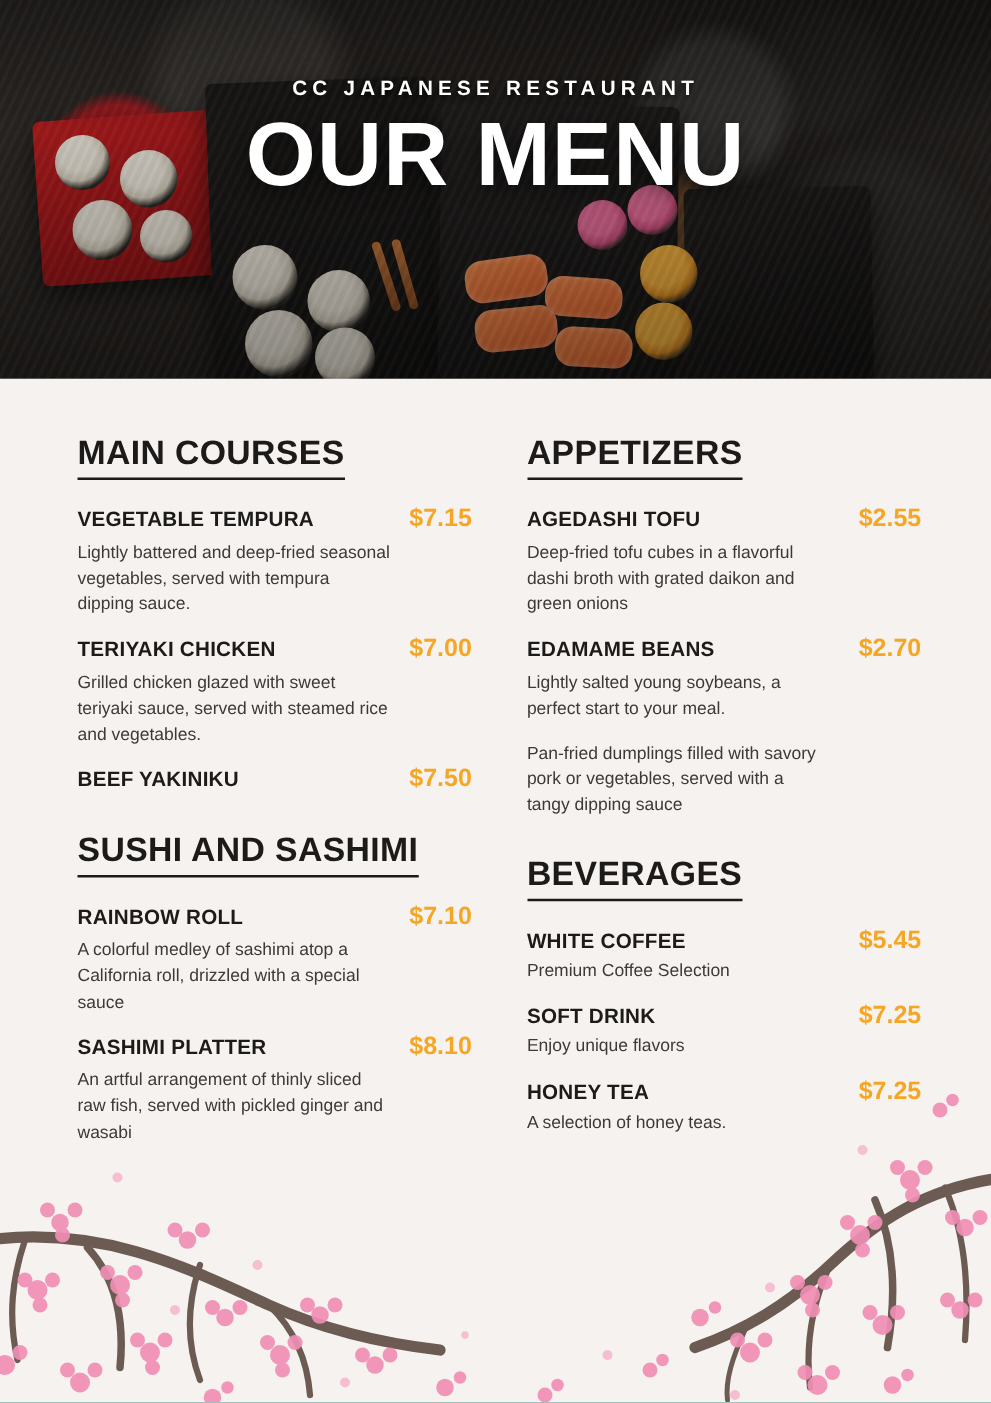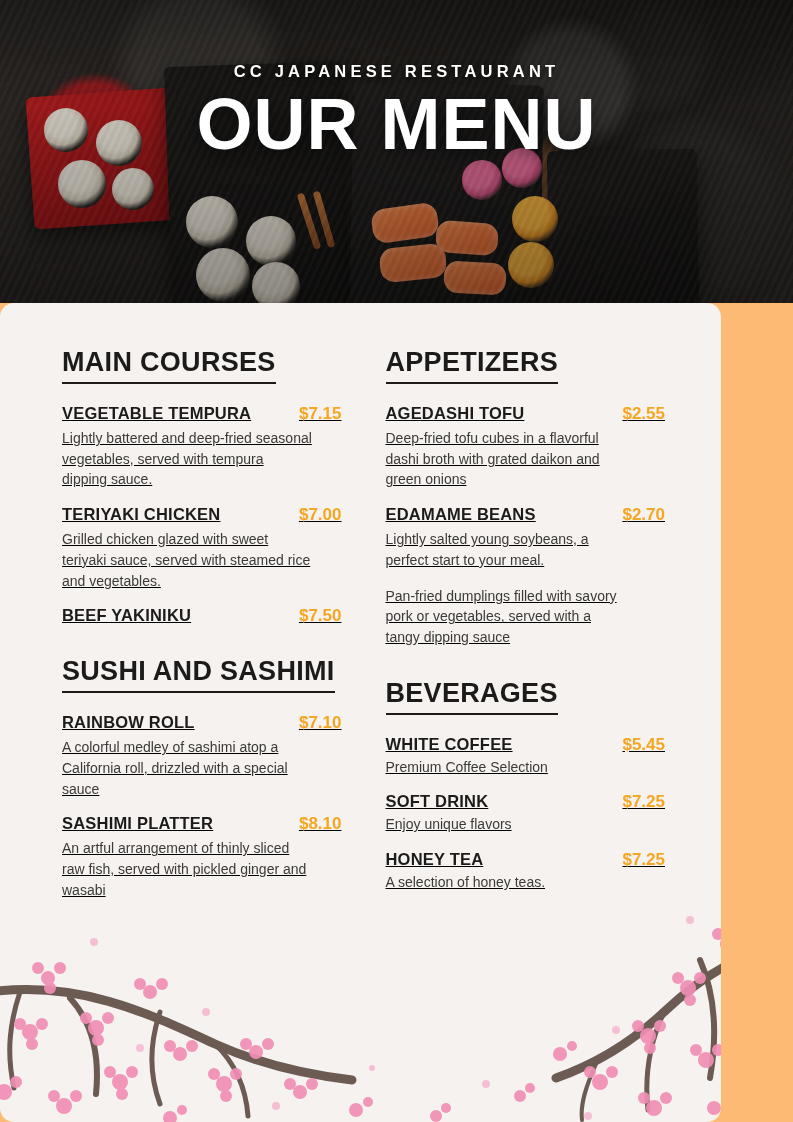--- a/index.html
+++ b/index.html
@@ -13,22 +13,21 @@
     font-family: "Liberation Sans", sans-serif;
     overflow: hidden;
     position: relative;
   }
 
   .page {
     position: relative;
     width: 793px;
     height: 1122px;
     overflow: hidden;
-    background: #fdba74;
-    text-decoration: underline;
+    background: #0f766e;
   }
 
   
   .hero {
     position: relative;
     width: 793px;
     height: 303px;
     overflow: hidden;
     background: #2b2724;
   }
@@ -127,27 +126,26 @@
     line-height: 0.98;
     font-weight: 800;
     letter-spacing: 1px;
     text-shadow: 0 4px 18px rgba(0,0,0,0.6);
     margin-top: 6px;
   }
 
   
   .content {
     position: relative;
-    width: 721px;
+    width: 793px;
     height: 819px;
     background:
       radial-gradient(circle at 20% 30%, rgba(0,0,0,0.012) 0 2px, rgba(0,0,0,0) 3px),
       #f5f2ef;
     overflow: hidden;
-    border-radius: 14px;
   }
 
   .columns {
     position: relative;
     z-index: 5;
     display: flex;
     padding: 44px 56px 0 62px;
     box-sizing: border-box;
     gap: 44px;
   }
@@ -176,21 +174,21 @@
     justify-content: space-between;
     gap: 10px;
   }
   .item-name {
     font-size: 16.5px;
     font-weight: 600;
     color: #1d1b1a;
     letter-spacing: 0.2px;
   }
   .item-price {
-    font-size: 17px;
+    font-size: 20px;
     font-weight: 600;
     color: #f5a623;
     white-space: nowrap;
   }
   .item-desc {
     font-size: 14px;
     line-height: 1.48;
     color: #3c3a38;
     margin-top: 4px;
     max-width: 250px;

